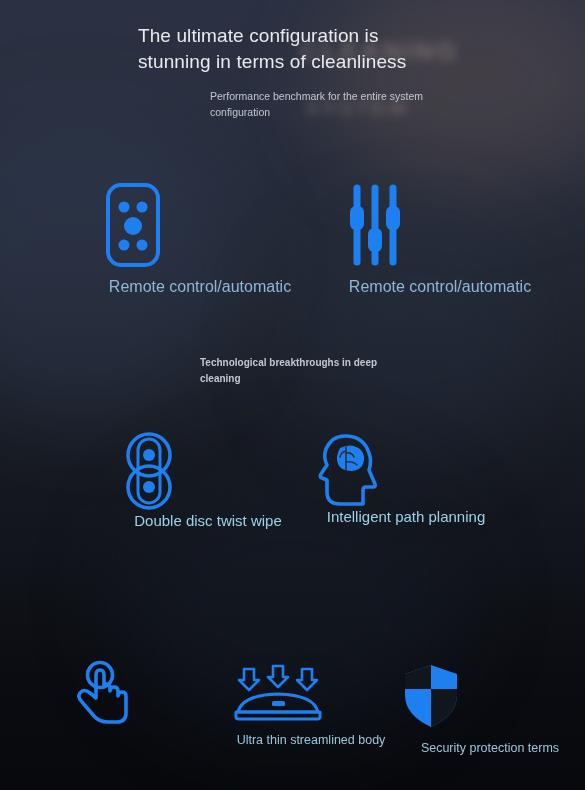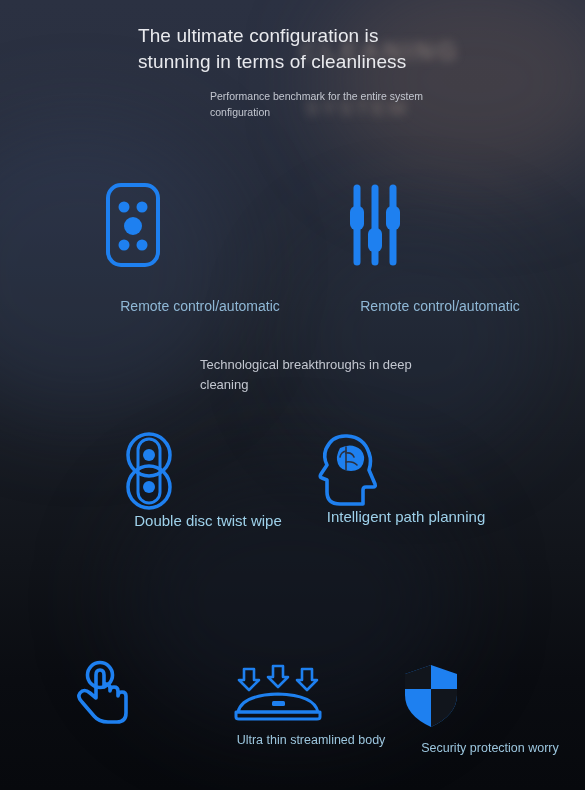--- a/index.html
+++ b/index.html
@@ -78,42 +78,43 @@
     position: absolute;
     left: 210px;
     top: 88px;
     width: 215px;
     font-size: 10.5px;
     line-height: 1.55;
     color: #c3c7d0;
   }
   .section-head {
     position: absolute;
-    font-size: 13px;
+    font-size: 10px;
     line-height: 1.55;
     color: #c3c7d0;
+    font-weight: bold;
   }
   .sec2-head { left: 200px; top: 355px; width: 215px; }
   .sec3-head { left: 200px; top: 607px; width: 260px; }
 
   .feature {
     position: absolute;
     text-align: center;
   }
   .feature .icon {
     display: block;
     margin: 0 auto;
   }
   .feature .flabel {
     display: block;
     color: #a8cfe4;
     white-space: nowrap;
   }
   
-  .row1 .flabel { font-size: 14px; margin-top: 30px; color: #8fb8d6; }
+  .row1 .flabel { font-size: 16px; margin-top: 10px; color: #8fb8d6; }
   .f-remote   { left: 105px; top: 182px; width: 190px; }
   .f-slider   { left: 345px; top: 182px; width: 190px; }
   
   .row2 .flabel { font-size: 15px; color: #9ed1ea; }
   .f-disc     { left: 118px; top: 430px; width: 180px; }
   .f-brain    { left: 316px; top: 430px; width: 180px; }
   
   .row3 .flabel { font-size: 12.5px; margin-top: 12px; color: #9cc6de; }
   .f-oneclick  { left: 72px;  top: 660px; width: 142px; }
   .f-ultrathin { left: 232px; top: 665px; width: 158px; }
@@ -242,16 +243,16 @@
             <path d="M29 2 L55 11 L55 32 Q55 52 29 64 Q3 52 3 32 L3 11 Z"></path>
           </clipPath>
         </defs>
         <g clip-path="url(#shieldClip)">
           <rect x="0" y="0" width="58" height="66" fill="#1e80f0"></rect>
           <rect x="0" y="0" width="29" height="26" fill="#11151c"></rect>
           <rect x="29" y="26" width="29" height="40" fill="#11151c"></rect>
         </g>
       </svg>
     </span>
-    <span class="flabel">Security protection worry</span>
+    <span class="flabel">Security protection terms</span>
   </div>
 
 </div>
 
 </body></html>

